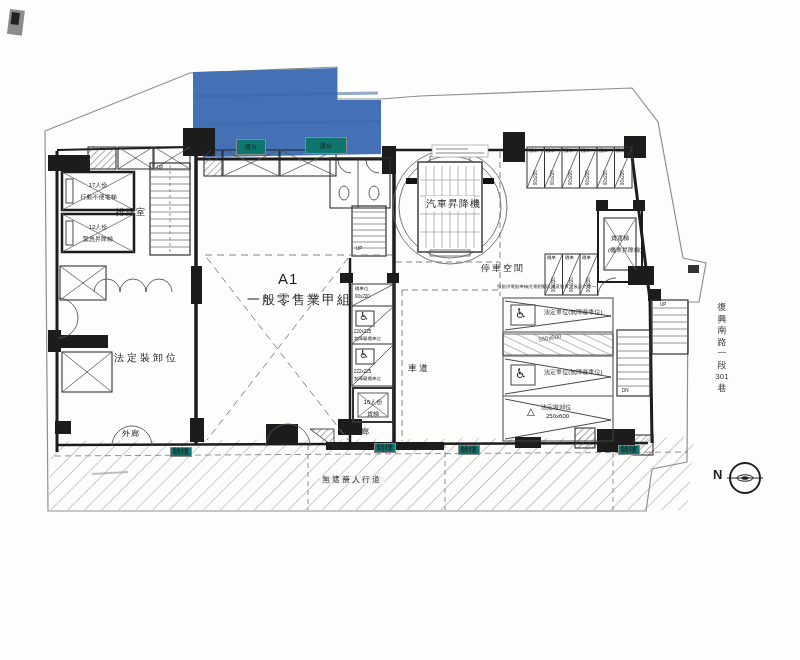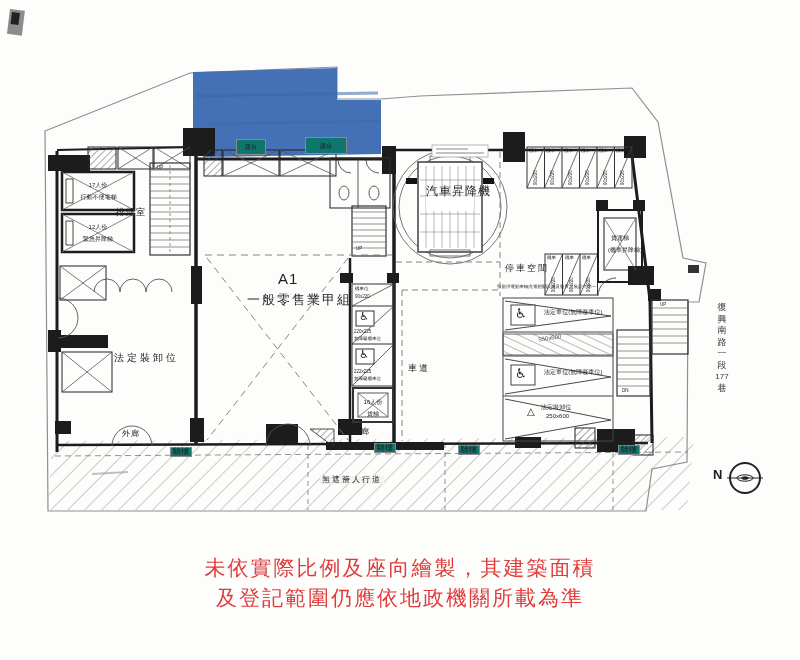--- a/index.html
+++ b/index.html
@@ -335,22 +335,22 @@
 <div class="lbl" style="left:247px;top:293px;font-size:13px;letter-spacing:2px;">一般零售業甲組</div>
 
 <div class="lbl" style="left:122px;top:430px;font-size:8px;letter-spacing:1px;">外廊</div>
 <div class="lbl" style="left:352px;top:428px;font-size:8px;letter-spacing:1px;">外廊</div>
 
 <span class="lbl s5" style="left:157px;top:165px;">UP</span>
 <span class="lbl s5" style="left:356px;top:246px;">UP</span>
 <span class="lbl s5" style="left:660px;top:302px;">UP</span>
 <span class="lbl s5" style="left:622px;top:388px;">DN</span>
 
-<div class="lbl" style="left:426px;top:185px;width:48px;text-align:center;font-size:12px;letter-spacing:1px;">汽車昇降機</div>
-<div class="lbl" style="left:505px;top:264px;font-size:9px;letter-spacing:2px;">停車空間</div>
+<div class="lbl" style="left:426px;top:199px;width:48px;text-align:center;font-size:10px;letter-spacing:1px;">汽車昇降機</div>
+<div class="lbl" style="left:481px;top:264px;font-size:9px;letter-spacing:2px;">停車空間</div>
 <div class="lbl" style="left:408px;top:364px;font-size:9px;letter-spacing:2px;">車道</div>
 
 <div class="lbl two" style="left:598px;top:232px;width:44px;">
   <span class="c55">貨運梯</span>
   <span class="c55">(機車昇降梯)</span>
 </div>
 
 <div class="lbl two" style="left:353px;top:396px;width:40px;">
   <span class="c55">16人份</span>
   <span class="c55">貨梯</span>
@@ -401,24 +401,20 @@
 <div class="lbl chip" style="left:618px;top:445px;padding:0 2px;font-size:8px;">騎樓</div>
 <div class="lbl" style="left:320px;top:476px;font-size:8px;letter-spacing:2px;background:#f3f3f1;padding:0 2px;">無遮簷人行道</div>
 
 <div class="lbl" style="left:714px;top:302px;width:16px;text-align:center;font-size:9px;line-height:11.5px;color:#333;">
   <span style="display:block;">復</span>
   <span style="display:block;">興</span>
   <span style="display:block;">南</span>
   <span style="display:block;">路</span>
   <span style="display:block;">一</span>
   <span style="display:block;">段</span>
-  <span style="display:block;font-size:8px;">177</span>
+  <span style="display:block;font-size:8px;">301</span>
   <span style="display:block;">巷</span>
 </div>
 
 <div class="lbl" style="left:713px;top:468px;font-size:13px;font-weight:bold;">N</div>
 
-<div class="disclaimer" style="color: rgb(224, 60, 60);">
-  <div>未依實際比例及座向繪製，其建築面積</div>
-  <div>及登記範圍仍應依地政機關所載為準</div>
-</div>
 
 </div>
 
 </body></html>

